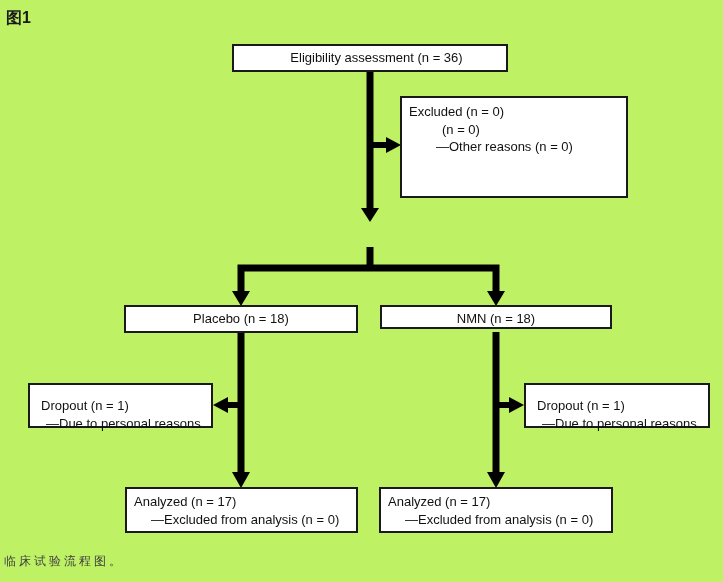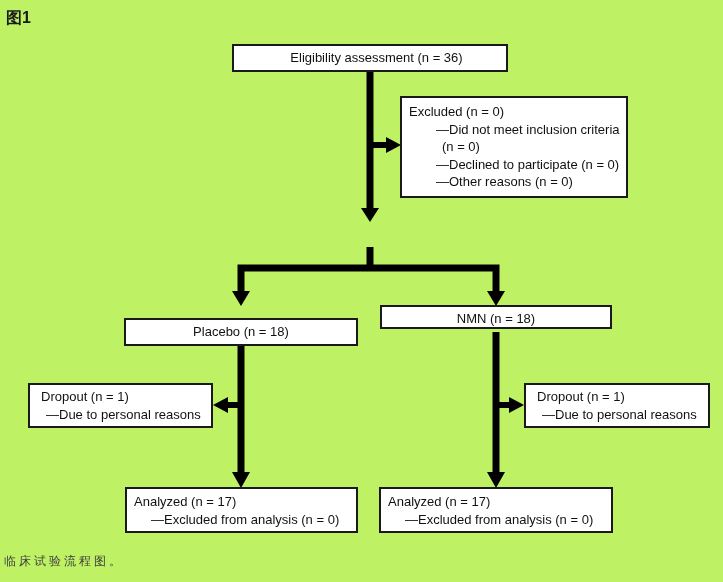--- a/index.html
+++ b/index.html
@@ -51,21 +51,21 @@
     white-space: nowrap;
   }
   .box .ln {
     line-height: 17.5px;
     white-space: nowrap;
   }
   .box.pad-sm .ln { line-height: 18px; }
   .excluded-box    { padding: 5px 2px 0 7px; }
   .excluded-box .ind1 { padding-left: 27px; }
   .excluded-box .ind2 { padding-left: 33px; }
-  .dropout-box     { padding: 3px 2px 0 11px; }
+  .dropout-box     { padding: 12px 2px 0 11px; }
   .dropout-box .ind1 { padding-left: 5px; }
   .analyzed-box    { padding: 4px 0 0 7px; }
   .analyzed-box .ind1 { padding-left: 17px; }
 </style>
 </head>
 <body>
 
 <div class="page">
 
   <div class="fig-title">图1</div>
@@ -95,28 +95,26 @@
     <path d="M 496 405 L 510 405" stroke="#000000" stroke-width="6" fill="none"></path>
     <polygon points="509,397 509,413 524,405" fill="#000000"></polygon>
   </svg>
 
   <div class="box center" style="left:232px; top:44px; width:276px; height:28px;padding-left:13px;">
     <span>Eligibility assessment (n = 36)</span>
   </div>
 
   <div class="box excluded-box" style="left:400px; top:96px; width:228px; height:102px;">
     <div class="ln">Excluded (n = 0)</div>
-    <div class="ln ind1">—Did not meet inclusion criteria</div>
     <div class="ln ind2">(n = 0)</div>
-    <div class="ln ind1">—Declined to participate (n = 0)</div>
     <div class="ln ind1">—Other reasons (n = 0)</div>
   </div>
 
 
-  <div class="box center" style="left:124px; top:318px; width:234px; height:28px;">
+  <div class="box center" style="left:124px; top:305px; width:234px; height:28px;">
     <span>Placebo (n = 18)</span>
   </div>
 
   <div class="box center" style="left:380px; top:305px; width:232px; height:24px;">
     <span>NMN (n = 18)</span>
   </div>
 
   <div class="box dropout-box pad-sm" style="left:28px; top:383px; width:185px; height:45px;">
     <div class="ln">Dropout (n = 1)</div>
     <div class="ln ind1">—Due to personal reasons</div>

